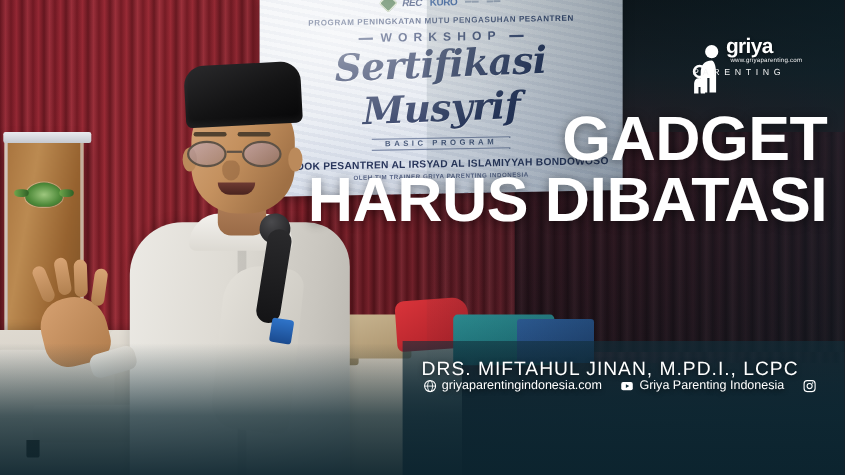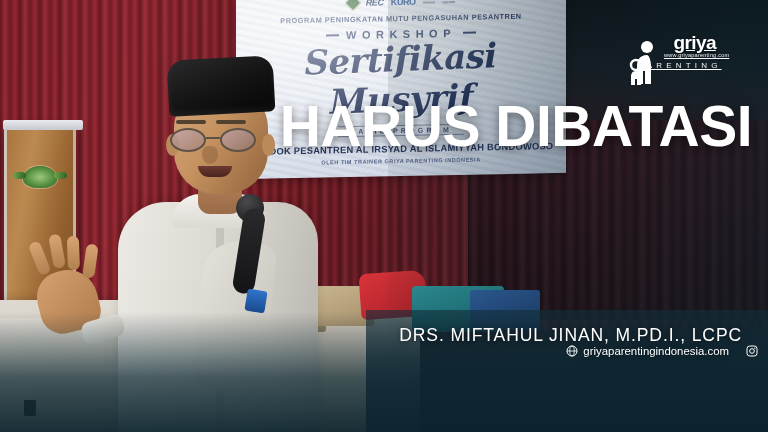--- a/index.html
+++ b/index.html
@@ -280,40 +280,40 @@
     position:absolute; right:16px; top:98px; width:740px;
     text-align:right; color:#ffffff;
     font-weight:bold; letter-spacing:-.5px; line-height:.99;
     text-shadow:0 2px 10px rgba(0,0,0,.45);
     font-size:57px;
   }
   .headline span { display:block; }
 
   
   .credit-name {
-    position:absolute; right:26px; top:325px;
+    position:absolute; right:42px; top:325px;
     font-size:17.5px; color:#ffffff; letter-spacing:.9px; white-space:nowrap;
     text-shadow:0 1px 5px rgba(0,0,0,.55);
   }
   .social-row {
-    position:absolute; right:10px; top:345px;
+    position:absolute; right:26px; top:345px;
     display:flex; align-items:center; gap:17px;
     color:#ffffff; font-size:11.4px; white-space:nowrap;
     text-shadow:0 1px 4px rgba(0,0,0,.55);
   }
   .social-item { display:flex; align-items:center; gap:5px; }
   .si { width:12px; height:12px; flex:0 0 12px; display:block; }
 
   
   .logo {
     position:absolute; right:16px; top:34px; width:124px; height:66px;
     color:#fff;
   }
   .logo-mark { position:absolute; left:0; top:6px; width:34px; height:46px; }
-  .logo-text { position:absolute; left:32px; top:0; text-align:center;text-decoration:underline; }
+  .logo-text { position:absolute; left:32px; top:0; text-align:left; }
   .lg-griya {
     font-size:19px; font-weight:bold; letter-spacing:-.6px; line-height:.92;
     text-shadow:0 1px 3px rgba(0,0,0,.6);
   }
   .lg-parenting {
     font-size:19px; font-weight:bold; letter-spacing:-.8px; line-height:.92;
     margin-left:-4px; text-shadow:0 1px 3px rgba(0,0,0,.6);
   }
   .lg-url { font-size:5.6px; letter-spacing:.2px; margin-top:1px; margin-left:4px; color:#f0f0f0; }
   .lg-ind {
@@ -409,33 +409,41 @@
       <div class="sp-finger" style="left:-14px; top:202px; transform:rotate(8deg)"></div>
       <div class="sp-cuff"></div>
     </div>
   </div>
 
   <div class="tint-right"></div>
   <div class="tint-bottom"></div>
   <div class="panel-credit"></div>
 
   <div class="headline">
+    <span>GADGET</span>
     <span>HARUS DIBATASI</span>
   </div>
 
   <div class="credit-name">DRS. MIFTAHUL JINAN, M.PD.I., LCPC</div>
 
   <div class="social-row">
     <span class="social-item">
       <svg class="si" viewBox="0 0 24 24">
         <circle cx="12" cy="12" r="10" fill="none" stroke="#fff" stroke-width="2"></circle>
         <ellipse cx="12" cy="12" rx="4.5" ry="10" fill="none" stroke="#fff" stroke-width="1.6"></ellipse>
         <line x1="2" y1="12" x2="22" y2="12" stroke="#fff" stroke-width="1.6"></line>
       </svg>
       <span>griyaparentingindonesia.com</span>
+    </span>
+    <span class="social-item">
+      <svg class="si" viewBox="0 0 24 24">
+        <rect x="1.5" y="4.5" width="21" height="15" rx="3.5" fill="#fff"></rect>
+        <polygon points="10,8.6 16,12 10,15.4" fill="#0e2c37"></polygon>
+      </svg>
+      <span>Griya Parenting Indonesia</span>
     </span>
     <span class="social-item">
       <svg class="si" viewBox="0 0 24 24">
         <rect x="2" y="2" width="20" height="20" rx="5.5" fill="none" stroke="#fff" stroke-width="2"></rect>
         <circle cx="12" cy="12" r="4.6" fill="none" stroke="#fff" stroke-width="2"></circle>
         <circle cx="17.6" cy="6.4" r="1.3" fill="#fff"></circle>
       </svg>
     </span>
   </div>
 

